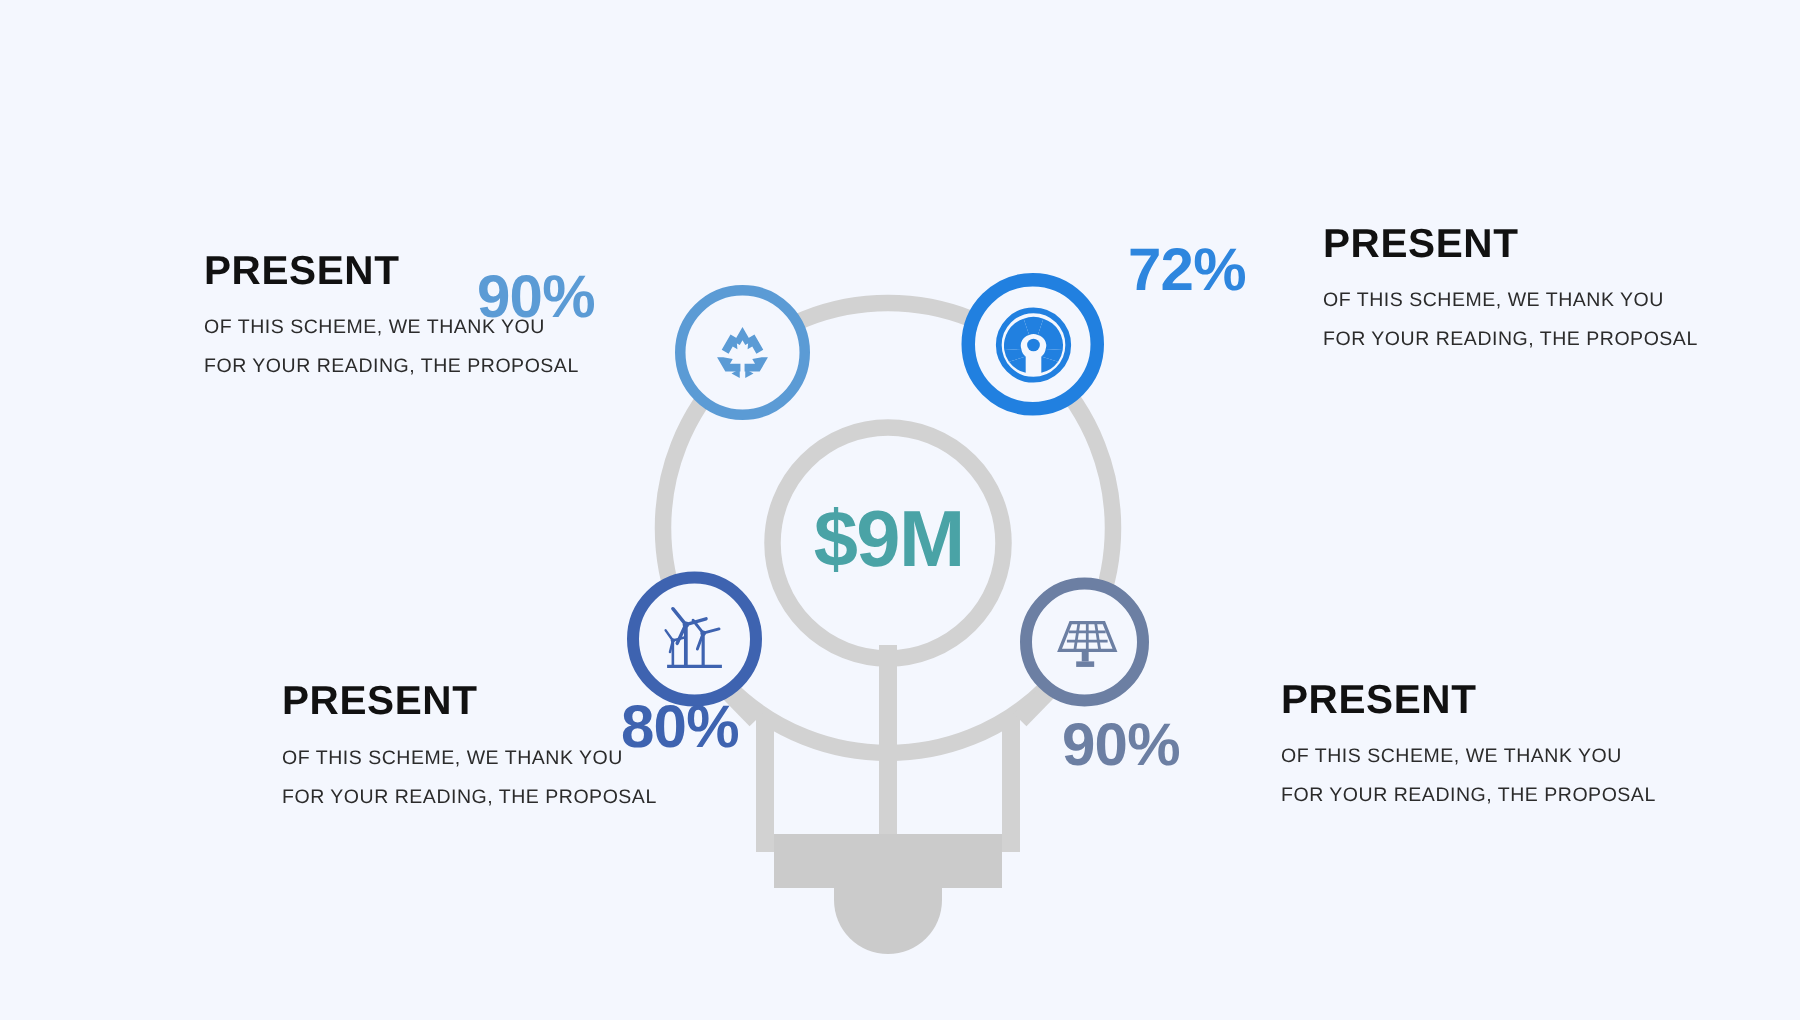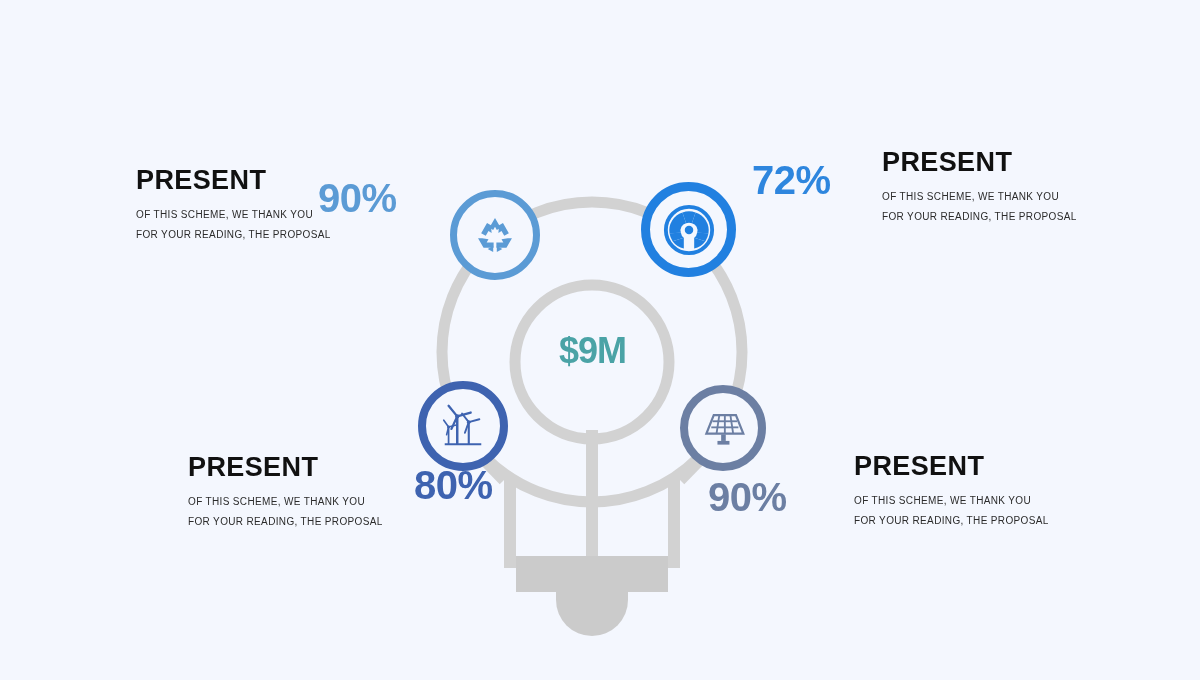--- a/index.html
+++ b/index.html
@@ -35,21 +35,21 @@
   .block .title {
     font-size: 27px;
     font-weight: 700;
     color: #111111;
     letter-spacing: 0.4px;
     line-height: 1.05;
     margin: 0 0 11px 0;
     white-space: nowrap;
   }
   .block .line {
-    font-size: 10px;
+    font-size: 13px;
     color: #2b2b2b;
     letter-spacing: 0.35px;
     line-height: 1.95;
     white-space: nowrap;
   }
 
   .pct {
     position: absolute;
     font-size: 40px;
     font-weight: 700;
@@ -104,21 +104,21 @@
     width: 86px; height: 86px;
     border: 8px solid #6c7fa3;
   }
 
   .center-value {
     position: absolute;
     left: 515px;
     top: 333px;
     width: 155px;
     text-align: center;
-    font-size: 36px;
+    font-size: 53px;
     font-weight: 700;
     color: #4aa3a6;
     letter-spacing: -1px;
     line-height: 1;
   }
 </style>
 </head>
 <body>
 
 <div class="stage">

